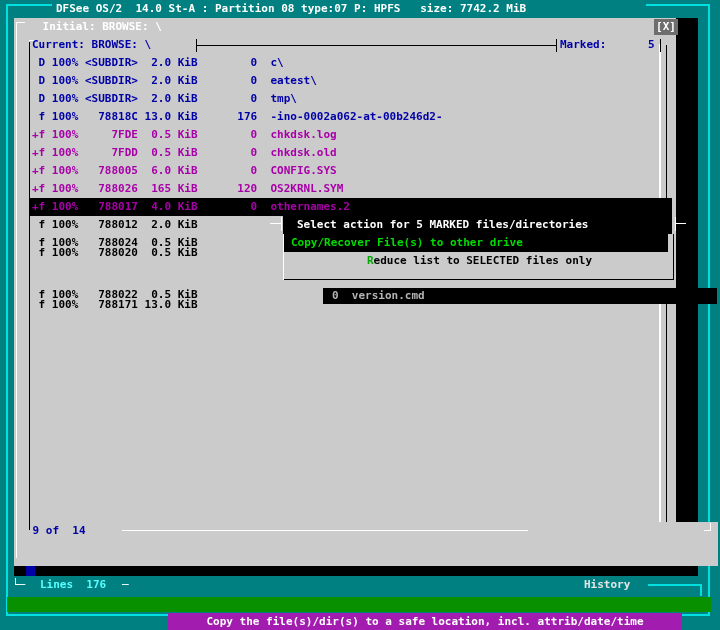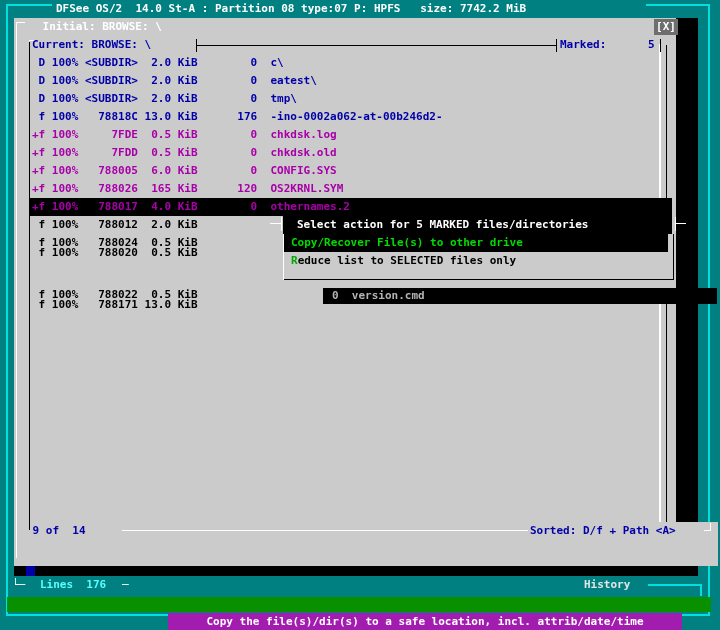--- a/index.html
+++ b/index.html
@@ -83,30 +83,29 @@
       <div class="file-row black" style="top: 275px; margin-top: 21px;"> f 100%   788171 13.0 KiB         </div>
     </div>
 
   <div class="ln" style="left:283px;top:216px;width:391px;height:72px;background:#cbcbcb;"></div>
   <div class="ln white-ln" style="left:281px;top:217px;width:1px;height:14px;"></div>
   <div class="ln white-ln" style="left:270px;top:223px;width:11px;height:1px;"></div>
   <div class="t wht" style="left:283px;top:216px;width:375px;height:18px;background:#000;padding-left:14px;">Select action for 5 MARKED files/directories</div>
   <div class="ln white-ln" style="left:675px;top:217px;width:1px;height:14px;"></div>
   <div class="ln white-ln" style="left:676px;top:223px;width:10px;height:1px;"></div>
   <div class="t greentx" style="left:283px;top:234px;width:377px;height:18px;background:#000;padding-left:8px;">Copy/Recover File(s) to other drive</div>
-  <div class="t" style="left:283px;top:252px;width:377px;height:18px;padding-left:8px;color:#000;"><span style="color:#00a800;">R</span><span>educe list to SELECTED files only</span></div>
+  <div class="t" style="left:283px;top:252px;width:377px;height:18px;padding-left:8px;color:#000;text-align:center;"><span style="color:#00a800;">R</span><span>educe list to SELECTED files only</span></div>
   <div class="ln white-ln" style="left:283px;top:234px;width:1px;height:46px;"></div>
   <div class="ln black-ln" style="left:284px;top:279px;width:390px;height:1px;"></div>
   <div class="ln black-ln" style="left:673px;top:234px;width:1px;height:46px;"></div>
 
   <div class="t graytx" style="left:287px;top:288px;width:385px;height:16px;background:#000;padding-left:9px;line-height:16px;">0  version.cmd</div>
 
   <div class="t navy" style="left:26px;top:522px;"> 9 of  14</div>
   <div class="ln white-ln" style="left:122px;top:530px;width:406px;height:1px;"></div>
-  <div class="t navy" style="left:530px;top:522px;">Sorted: D/f + Path &lt;A&gt;</div>
   <div class="ln white-ln" style="left:710px;top:523px;width:1px;height:8px;"></div>
   <div class="ln white-ln" style="left:704px;top:530px;width:7px;height:1px;"></div>
 
 
   <div class="t wht" style="left:12px;top:576px;">└─</div>
   <div class="t cyantx" style="left:40px;top:576px;">Lines  176</div>
   <div class="t wht" style="left:122px;top:576px;">─</div>
   <div class="t yellowtx" style="left:584px;top:576px;">History</div>
   <div class="ln cyan-ln" style="left:648px;top:584px;width:54px;height:2px;"></div>
   <div class="ln cyan-ln" style="left:700px;top:584px;width:2px;height:12px;"></div>

